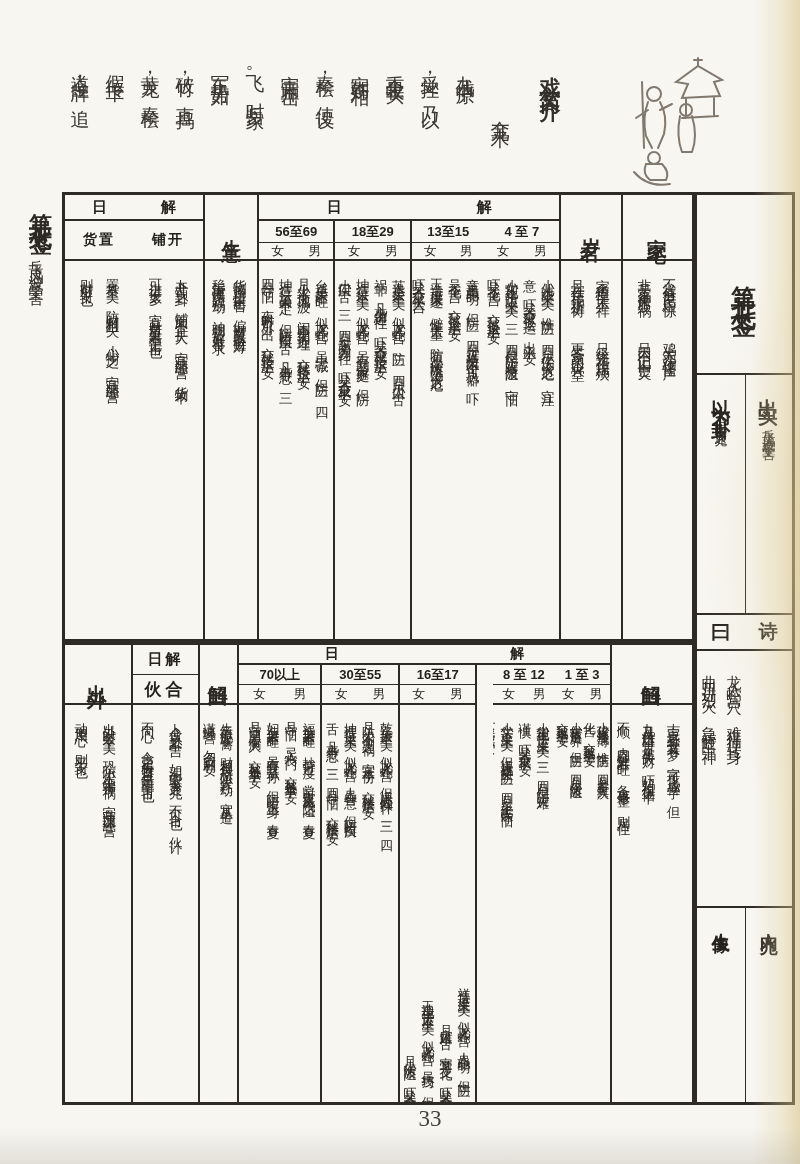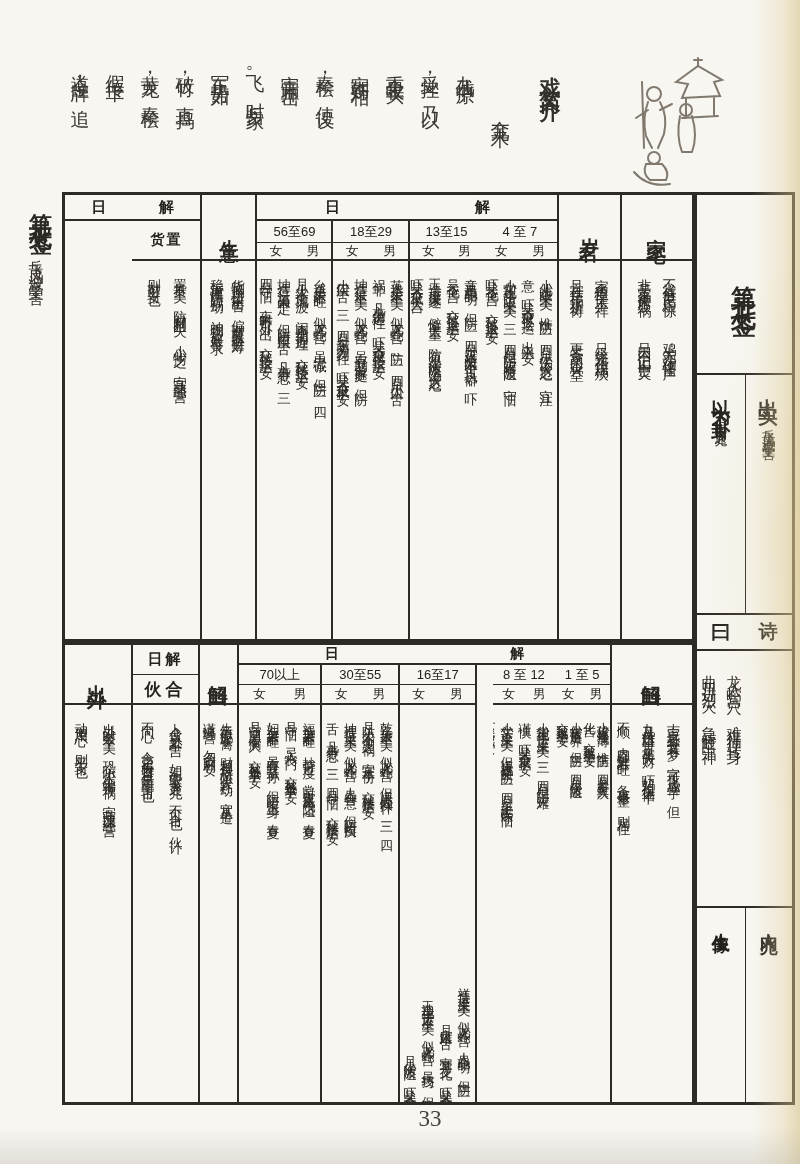--- a/index.html
+++ b/index.html
@@ -29,21 +29,21 @@
   .bot-tbl{left:62px;top:642px;width:633px;height:463px;}
   .col{border-left:2px solid #2e2a26;display:flex;flex-direction:column;}
   .col:last-child{border-left:none;}
   .hcell{border-bottom:2px solid #2e2a26;display:flex;align-items:center;justify-content:center;
          flex:none;}
   .vhead{writing-mode:vertical-rl;text-orientation:upright;font-weight:bold;color:#2b2724;}
   .sec{display:flex;flex-direction:column;}
   .span-row{display:flex;justify-content:space-around;align-items:center;
             border-bottom:2px solid #2e2a26;font-weight:bold;flex:none;}
   .cols{display:flex;flex-direction:row-reverse;flex:1;min-height:0;}
-  .rangecell{display:flex;align-items:center;justify-content:center;font-weight:normal;
+  .rangecell{display:flex;align-items:center;justify-content:center;font-weight:bold;
              border-bottom:1.5px solid #2e2a26;flex:none;}
   .gendercell{display:flex;justify-content:space-around;align-items:center;
               border-bottom:2px solid #2e2a26;flex:none;}
   .top-tbl .span-row{height:26px;font-size:15px;}
   .top-tbl .rangecell{height:22px;font-size:13px;}
   .top-tbl .gendercell{height:18px;font-size:12.5px;}
   .bot-tbl .span-row{height:20px;font-size:14px;}
   .bot-tbl .rangecell{height:20px;font-size:13px;}
   .bot-tbl .gendercell{height:20px;font-size:12.5px;}
   .hd66{height:66px;} .hd60{height:60px;}
@@ -243,20 +243,29 @@
           <div class="vl">稳重谨慎防祸劫　神明炉前好香求</div>
         </div>
     </div>
 
     <div class="col sec" style="width:138px;">
       <div class="span-row">
         <span>日</span>
         <span>解</span>
       </div>
       <div class="cols">
+        <div class="col" style="width:70px;border-left:none;">
+          <div class="hcell" style="height:40px;">
+              <span class="fs17">铺开</span>
+            </div>
+          <div class="vbody vb-pk" style="flex:1;">
+              <div class="vl">卜开铺之卦　铺面不宜扩大　宜守旧经营　货物不</div>
+              <div class="vl">可进得太多　宜立财帛星君奉记吉也</div>
+            </div>
+        </div>
         <div class="col" style="width:68px;">
           <div class="hcell" style="height:40px;">
               <span class="fs17">货置</span>
             </div>
           <div class="vbody vb-pk" style="flex:1;padding-right:8px;">
               <div class="vl">置货不美　防财利阻失　小心扐之　宜守旧经营</div>
               <div class="vl">则财可安也</div>
             </div>
         </div>
       </div>
@@ -276,21 +285,21 @@
         </div>
     </div>
 
     <div class="col sec" style="width:373px;">
       <div class="span-row">
         <span>日</span>
         <span>解</span>
       </div>
       <div class="cols">
         <div class="col" style="width:56px;border-left:none;">
-          <div class="rangecell">1 至 5</div>
+          <div class="rangecell">1 至 3</div>
           <div class="gendercell">
             <span>女</span>
             <span>男</span>
           </div>
           <div class="vbody vb-narrow" style="flex:1;">
               <div class="vl">小孩根基浅薄　惟防三　四月多有灾疾</div>
               <div class="vl">化吉　交秋返运平安</div>
               <div class="vl">小女根苗足养　但防三　四月小疾波阻</div>
               <div class="vl">交秋返运平安</div>
             </div>

